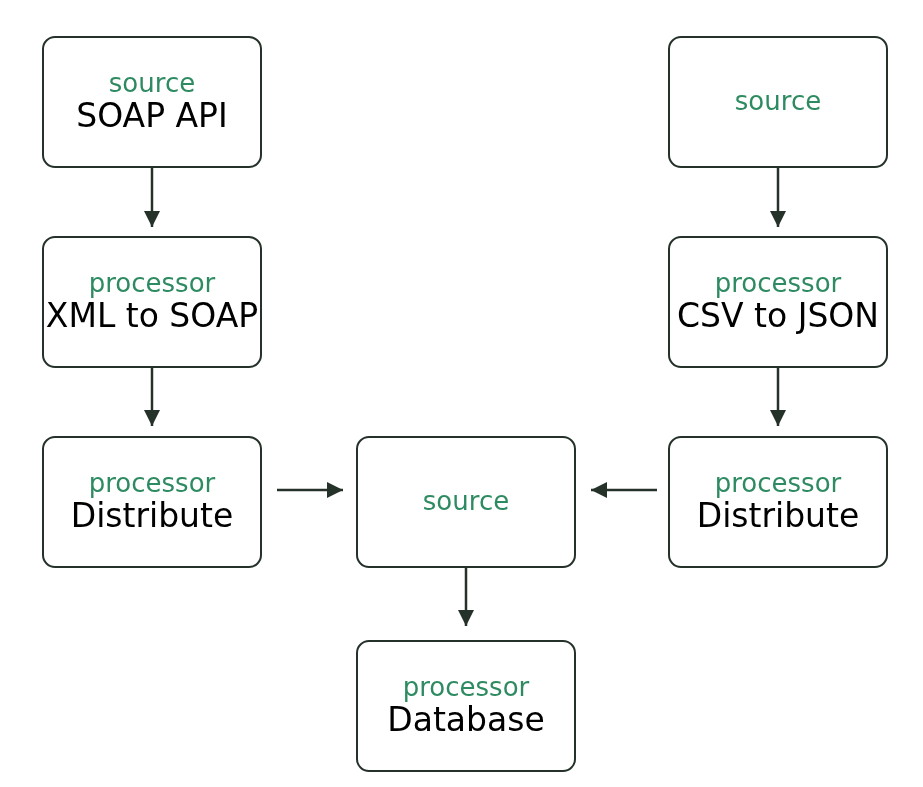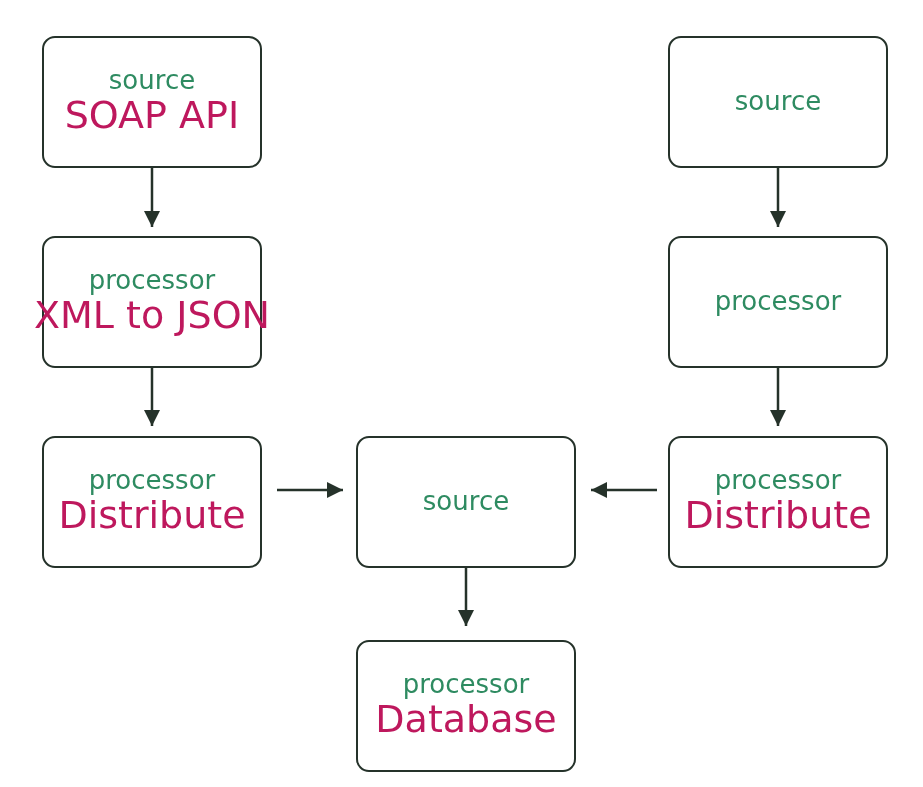--- a/index.html
+++ b/index.html
@@ -36,23 +36,23 @@
     justify-content: center;
     gap: 1px;
   }
   .node .kind {
     font-size: 26px;
     line-height: 1.05;
     color: #2e8b61;
     white-space: nowrap;
   }
   .node .title {
-    font-size: 38px;
+    font-size: 33px;
     line-height: 1.1;
-    color: #be185d;
+    color: #000000;
     white-space: nowrap;
   }
   #n-soap    { left: 42px;  top: 36px;  }
   #n-rest    { left: 668px; top: 36px;  }
   #n-xml     { left: 42px;  top: 236px; }
   #n-csv     { left: 668px; top: 236px; }
   #n-dist-l  { left: 42px;  top: 436px; }
   #n-handoff { left: 356px; top: 436px; }
   #n-dist-r  { left: 668px; top: 436px; }
   #n-db      { left: 356px; top: 640px; }
@@ -86,25 +86,26 @@
     <span class="kind">source</span>
     <span class="title">SOAP API</span>
   </div>
 
   <div class="node" id="n-rest">
     <span class="kind">source</span>
   </div>
 
   <div class="node" id="n-xml">
     <span class="kind">processor</span>
-    <span class="title">XML to JSON</span>
+    <span class="title">XML to SOAP</span>
   </div>
 
   <div class="node" id="n-csv">
     <span class="kind">processor</span>
+    <span class="title">CSV to JSON</span>
   </div>
 
   <div class="node" id="n-dist-l">
     <span class="kind">processor</span>
     <span class="title">Distribute</span>
   </div>
 
   <div class="node" id="n-handoff">
     <span class="kind">source</span>
   </div>

